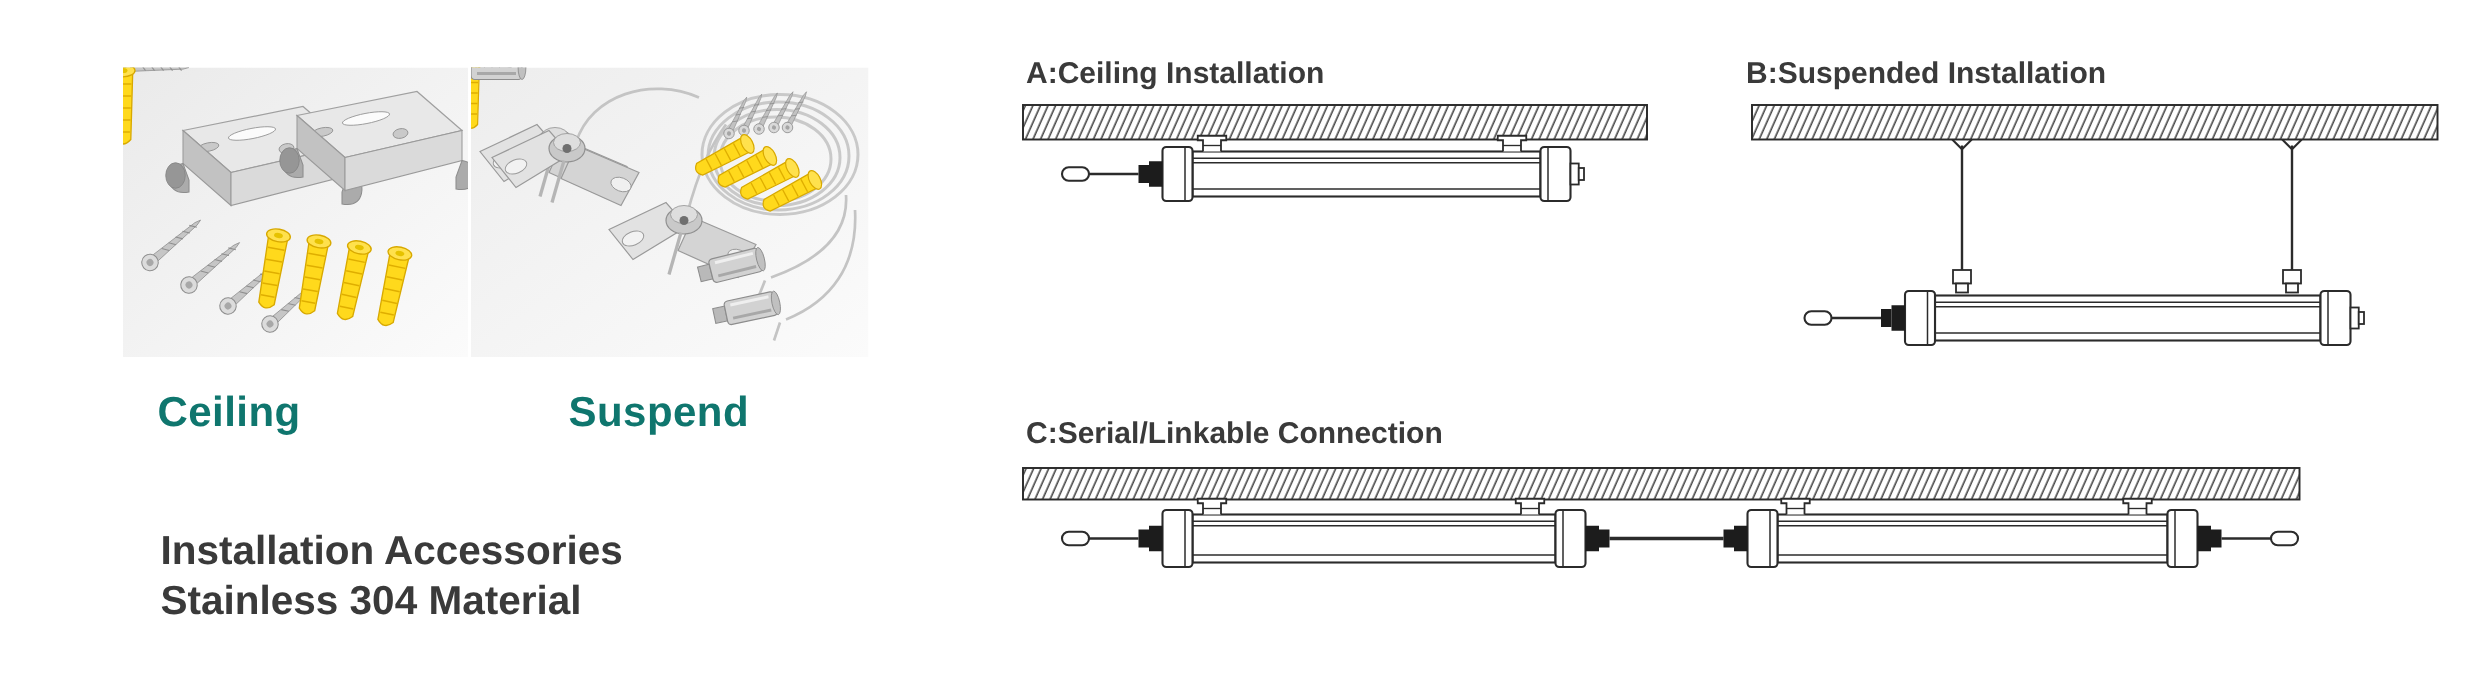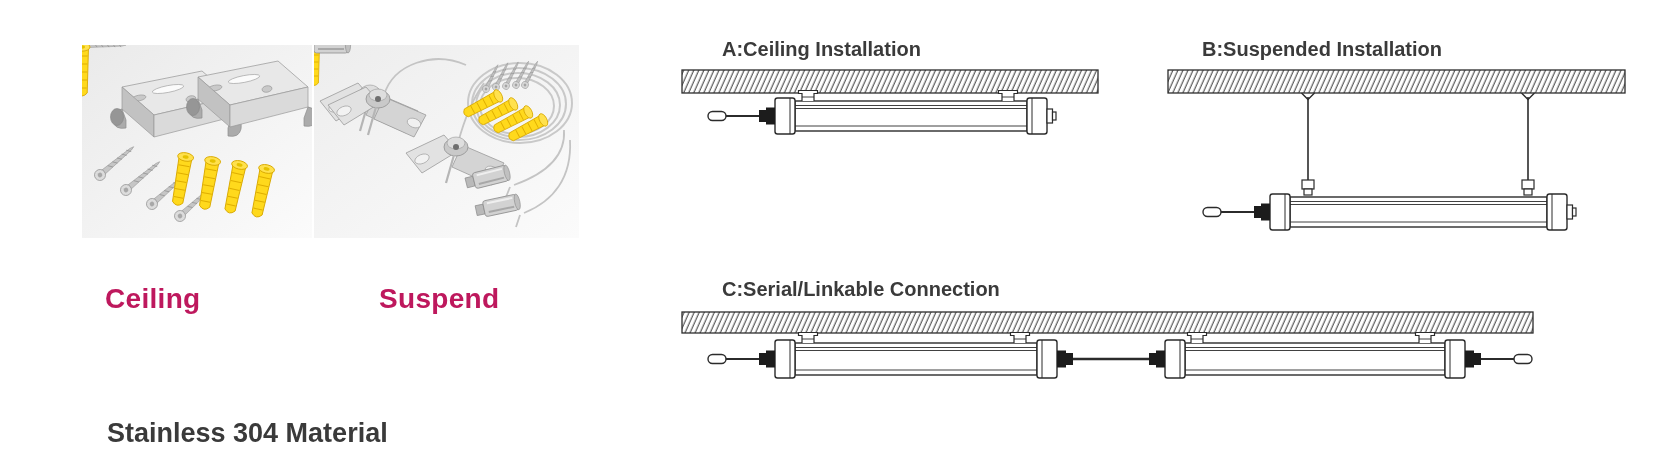--- a/index.html
+++ b/index.html
@@ -5,34 +5,33 @@
   html,body { margin:0; padding:0; background:#ffffff; }
   .canvas {
     position:relative; width:1660px; height:454px; background:#ffffff;
     font-family:"Liberation Sans", sans-serif; overflow:hidden;
   }
   .photo { position:absolute; top:45px; display:block; }
   #photo1 { left:82px; }
   #photo2 { left:314px; }
   .photo-label {
     position:absolute; top:259px; font-size:28px; font-weight:bold;
-    color:#be185d; letter-spacing:0.3px; white-space:nowrap;margin-top:24px;
+    color:#0f766e; letter-spacing:0.3px; white-space:nowrap;
   }
   #lbl-ceiling { left:105px; }
   #lbl-suspend { left:379px; }
   .caption {
     position:absolute; left:107px; margin:0; font-size:27px; font-weight:bold;
     color:#3a3a3a; white-space:nowrap;
   }
   #cap1 { top:352px; }
-  #cap2 { top:418px;text-align:right; }
+  #cap2 { top:385px;text-align:right; }
   .dg-title {
     position:absolute; font-size:20px; font-weight:bold; color:#3a3a3a;
     white-space:nowrap;
-    margin-left:38px;
   }
   #title-a { left:684px; top:38px; }
   #title-b { left:1164px; top:38px;text-align:center; }
   #title-c { left:684px; top:278px; }
   svg.dg { position:absolute; overflow:visible; }
   #dgA { left:680px; top:62px; }
   #dgB { left:1160px; top:60px; }
   #dgC { left:680px; top:305px; }
 </style>
 </head>
@@ -184,20 +183,21 @@
         <ellipse cx="34" cy="0" rx="2.6" ry="8" fill="#c0c0c0" stroke="#8d8d8d" stroke-width="0.6"></ellipse>
       </g>
       <use href="#grip" transform="translate(160,136) rotate(-14)"></use>
       <use href="#grip" transform="translate(170,164) rotate(-12)"></use>
     </g>
   </svg>
 
   <span class="photo-label" id="lbl-ceiling">Ceiling</span>
   <span class="photo-label" id="lbl-suspend">Suspend</span>
 
+  <p class="caption" id="cap1">Installation Accessories</p>
   <p class="caption" id="cap2">Stainless 304 Material</p>
 
   <div class="dg-title" id="title-a">A:Ceiling Installation</div>
   <div class="dg-title" id="title-b">B:Suspended Installation</div>
   <div class="dg-title" id="title-c">C:Serial/Linkable Connection</div>
 
   <svg id="dgA" class="dg" width="445" height="100" viewBox="0 0 445 100">
       <g>
        <rect x="2" y="8" width="416" height="23" fill="url(#hatch)" stroke="#2b2b2b" stroke-width="1.3"></rect>
      </g>

